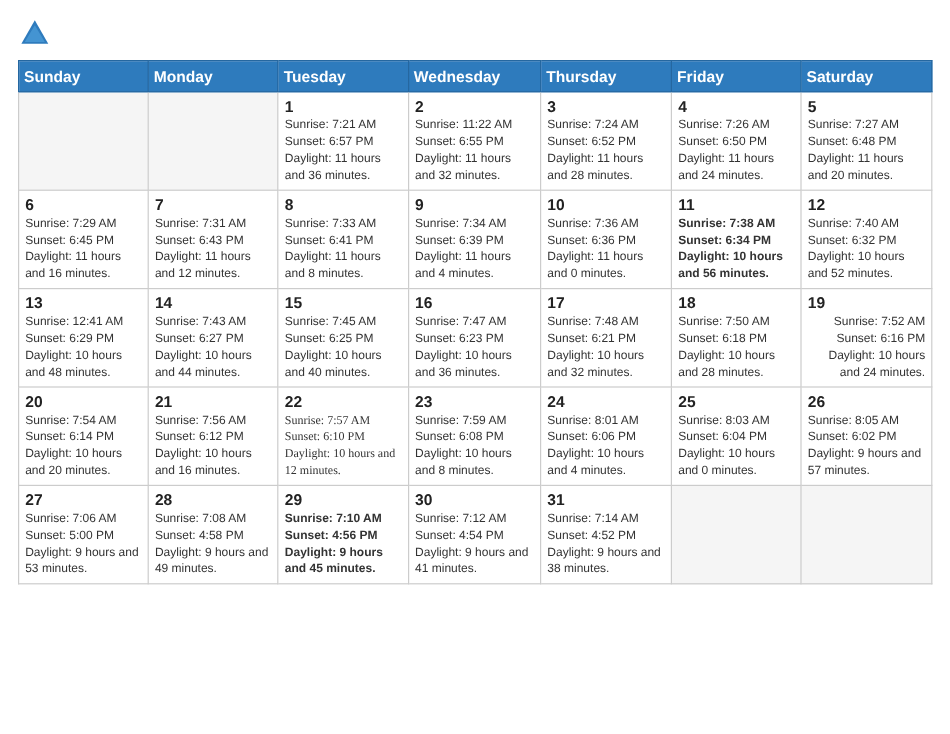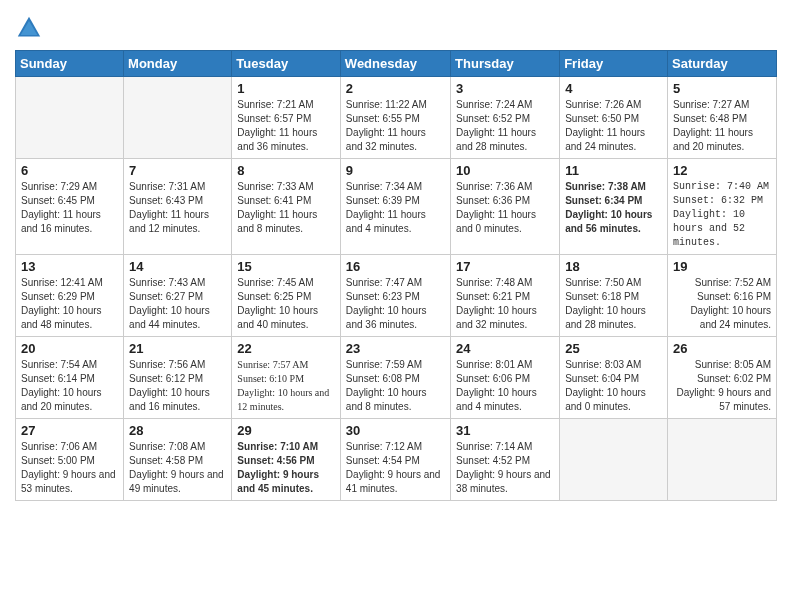--- a/index.html
+++ b/index.html
@@ -201,21 +201,21 @@
 Daylight: 11 hours and 0 minutes.</div>
           </td>
           <td>
             <span class="day-number">11</span>
             <div class="day-info" style="white-space: pre-line; font-weight: bold;">Sunrise: 7:38 AM
 Sunset: 6:34 PM
 Daylight: 10 hours and 56 minutes.</div>
           </td>
           <td>
             <span class="day-number">12</span>
-            <div class="day-info" style="white-space: pre-line; font-family: Liberation Mono, monospace;">Sunrise: 7:40 AM
+            <div class="day-info" style="white-space: pre-line;">Sunrise: 7:40 AM
 Sunset: 6:32 PM
 Daylight: 10 hours and 52 minutes.</div>
           </td>
         </tr>
         <tr>
           <td>
             <span class="day-number">13</span>
             <div class="day-info" style="white-space: pre-line;">Sunrise: 12:41 AM
 Sunset: 6:29 PM
 Daylight: 10 hours and 48 minutes.</div>
@@ -289,21 +289,21 @@
 Daylight: 10 hours and 4 minutes.</div>
           </td>
           <td>
             <span class="day-number">25</span>
             <div class="day-info" style="white-space: pre-line;">Sunrise: 8:03 AM
 Sunset: 6:04 PM
 Daylight: 10 hours and 0 minutes.</div>
           </td>
           <td>
             <span class="day-number">26</span>
-            <div class="day-info" style="white-space: pre-line; text-align: right;">Sunrise: 8:05 AM
+            <div class="day-info" style="white-space: pre-line;">Sunrise: 8:05 AM
 Sunset: 6:02 PM
 Daylight: 9 hours and 57 minutes.</div>
           </td>
         </tr>
         <tr>
           <td>
             <span class="day-number">27</span>
             <div class="day-info" style="white-space: pre-line;">Sunrise: 7:06 AM
 Sunset: 5:00 PM
 Daylight: 9 hours and 53 minutes.</div>

